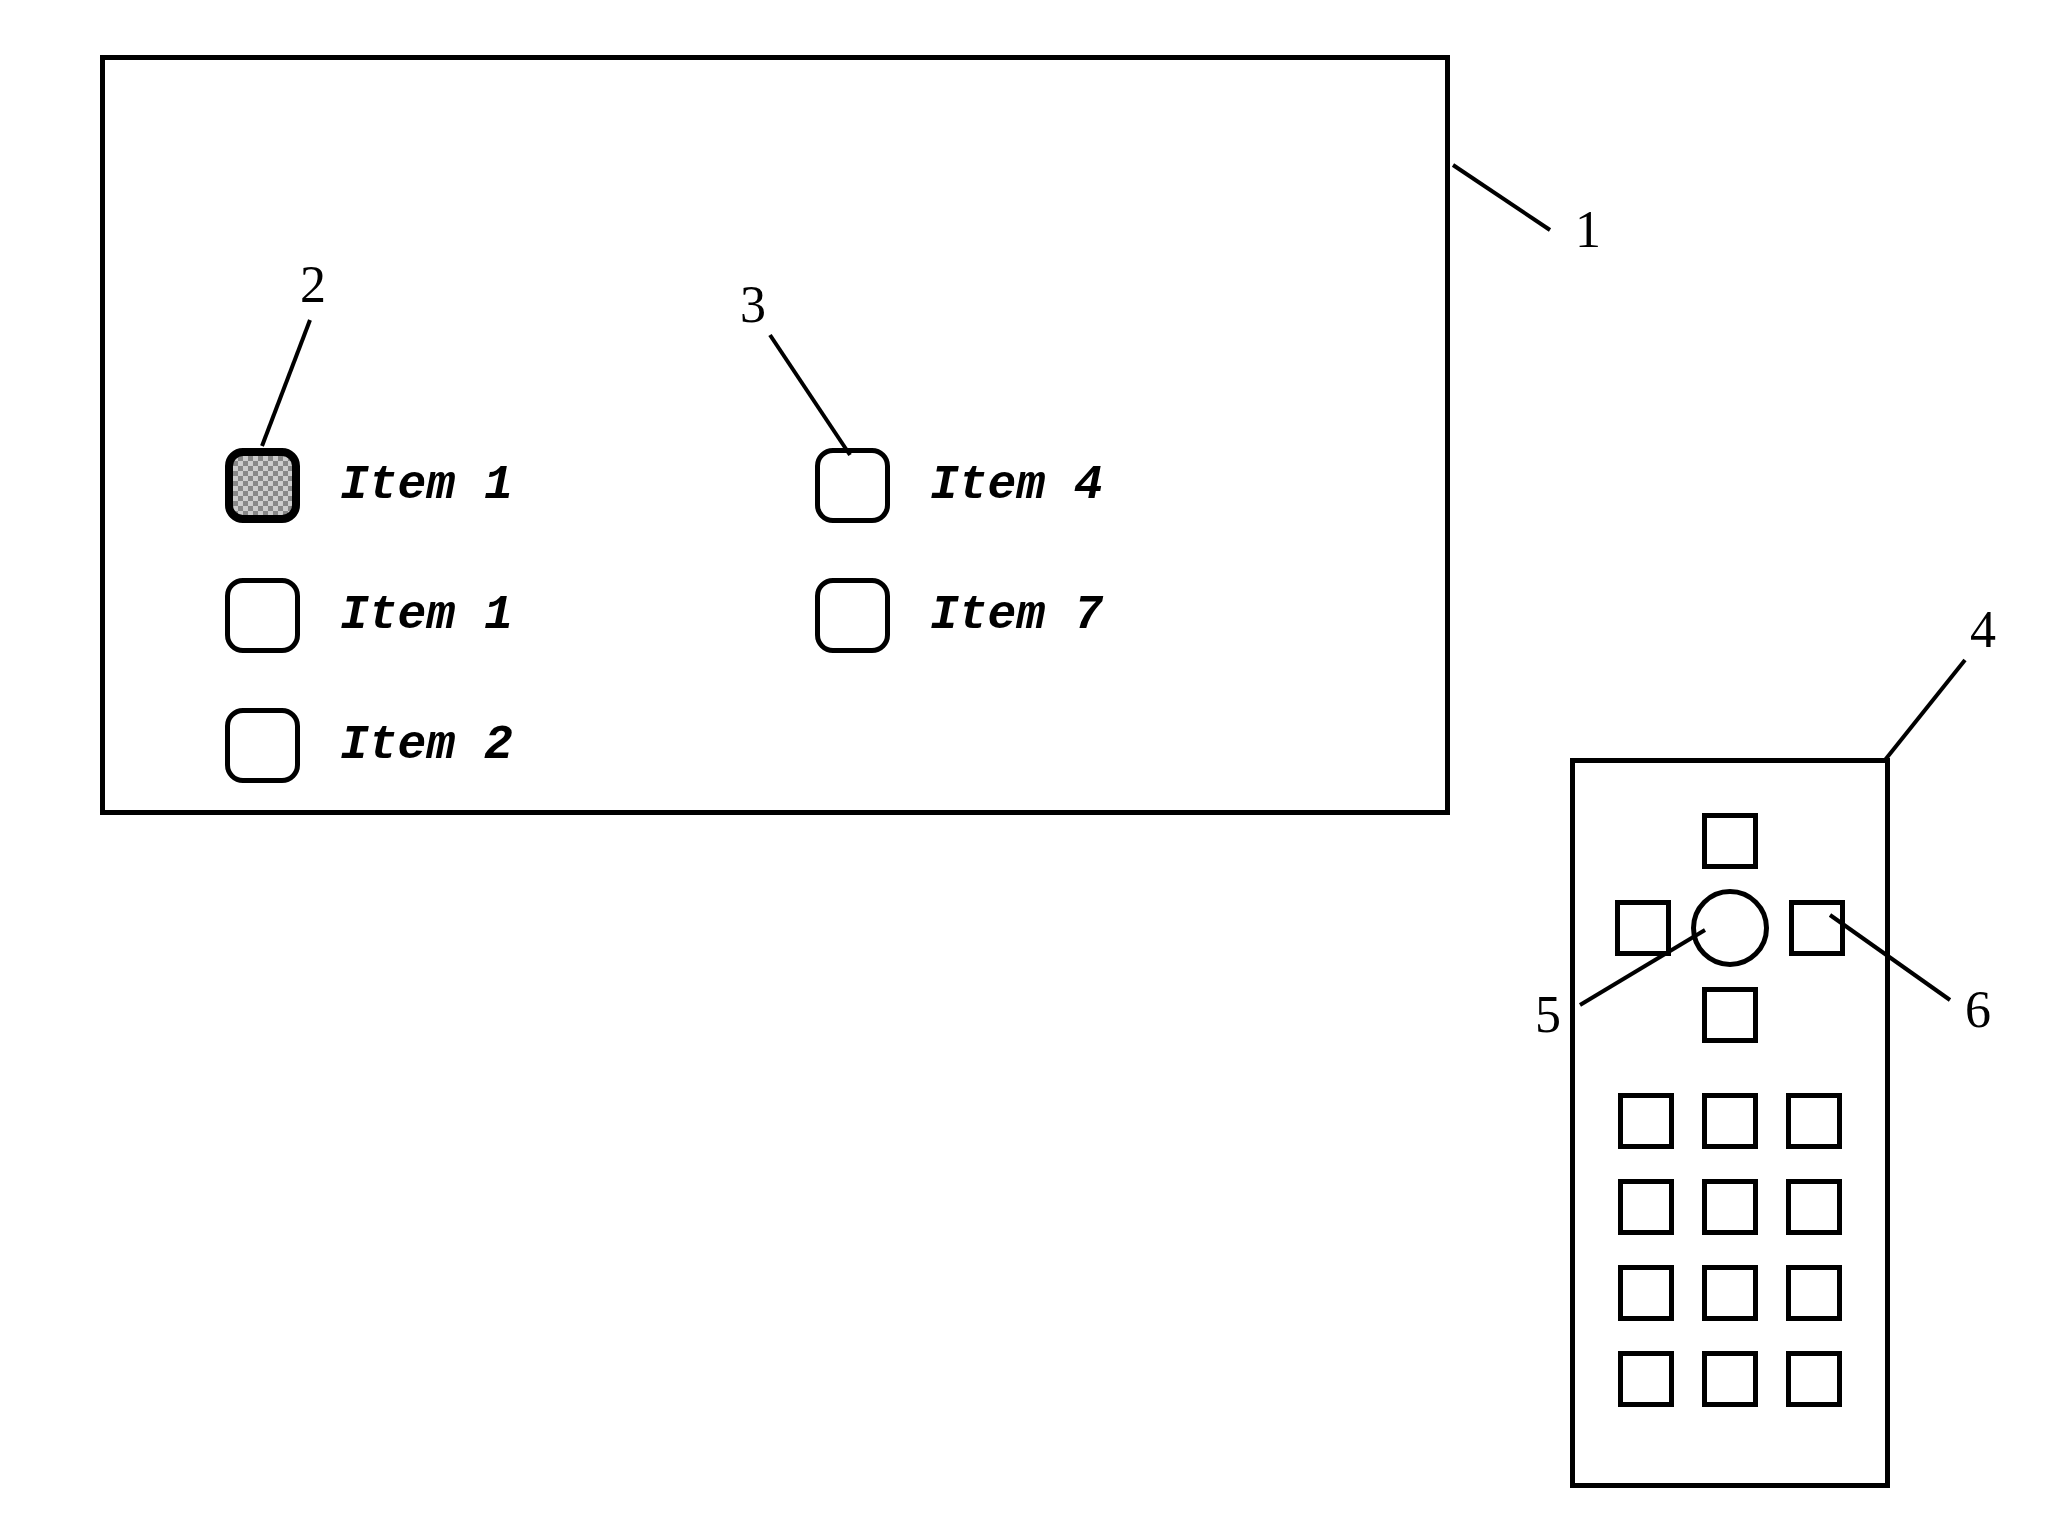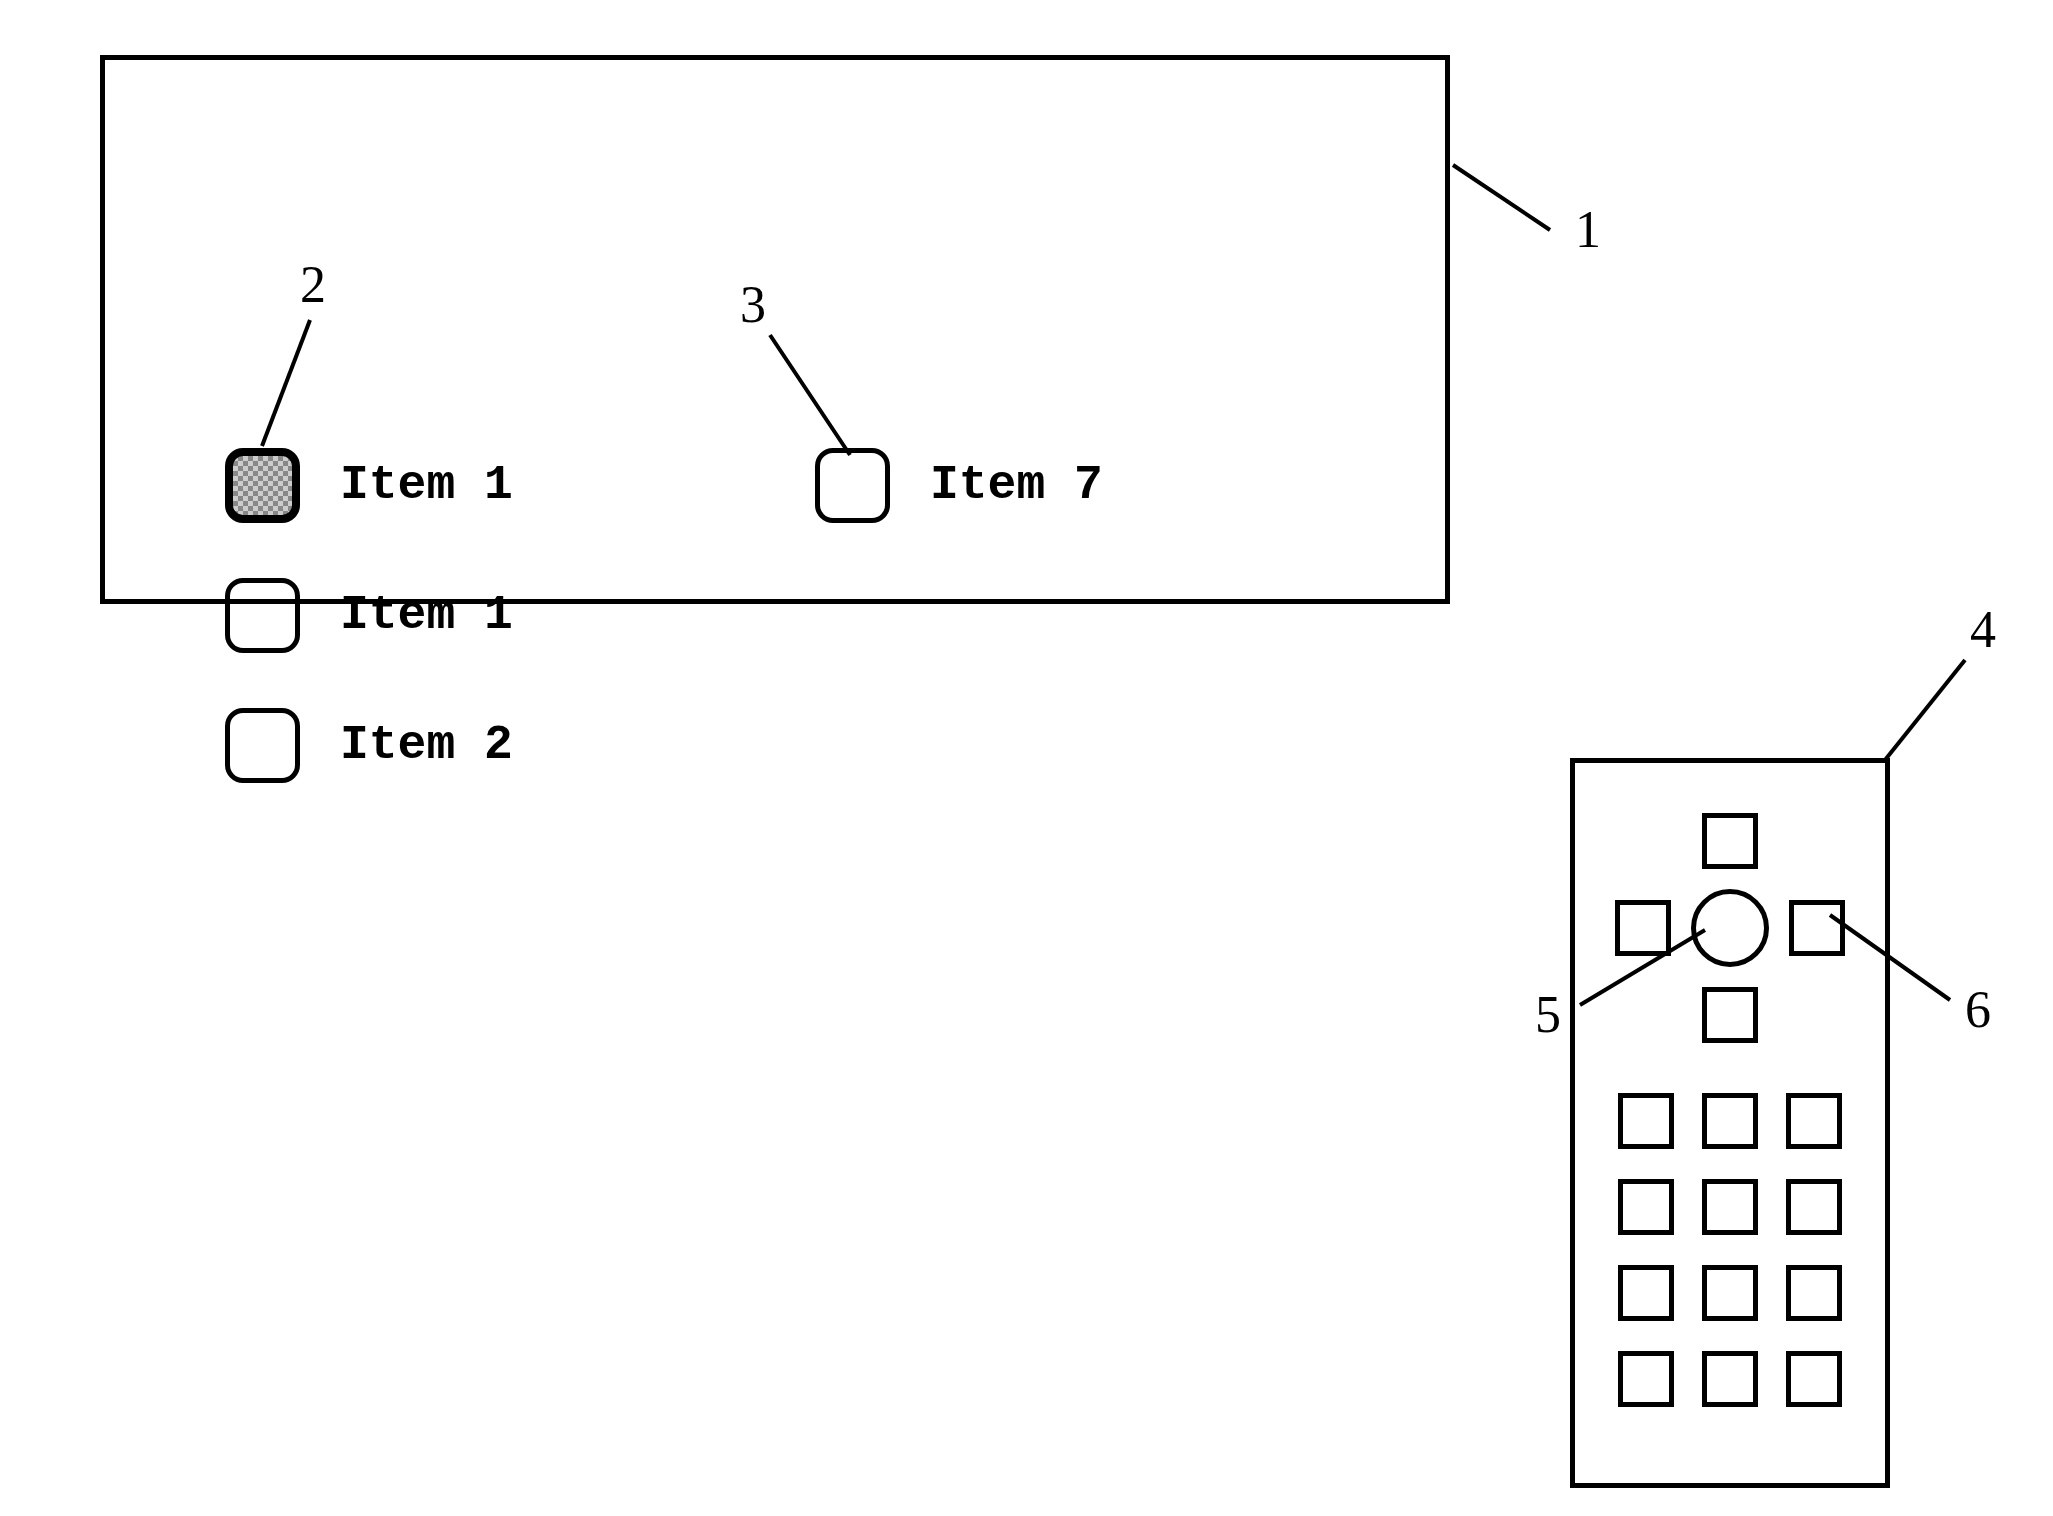--- a/index.html
+++ b/index.html
@@ -14,22 +14,23 @@
       height: 1516px;
       position: relative;
       font-family: "Courier New", Courier, monospace;
     }
     
     .display-screen {
       position: absolute;
       left: 100px;
       top: 55px;
       width: 1350px;
-      height: 549px;
-      border: 5px solid #000;
+      height: 760px;
+      border: 5px solid #000;
+      font-style: italic;
     }
     
     .menu-container {
       position: absolute;
       top: 385px;
       left: 120px;
     }
     
     .menu-item {
       display: flex;
@@ -167,20 +168,24 @@
     </div>
     <div class="menu-item">
       <div class="checkbox"></div>
       <span class="item-label">Item 2</span>
     </div>
   </div>
 
   <div class="menu-col-right">
     <div class="menu-item">
       <div class="checkbox"></div>
+      <span class="item-label">Item 4</span>
+    </div>
+    <div class="menu-item">
+      <div class="checkbox"></div>
       <span class="item-label">Item 7</span>
     </div>
   </div>
 
 </div>
 
 <div class="remote-control">
   <div class="dpad">
     <div class="dpad-button dpad-up"></div>
     <div class="dpad-button dpad-down"></div>

